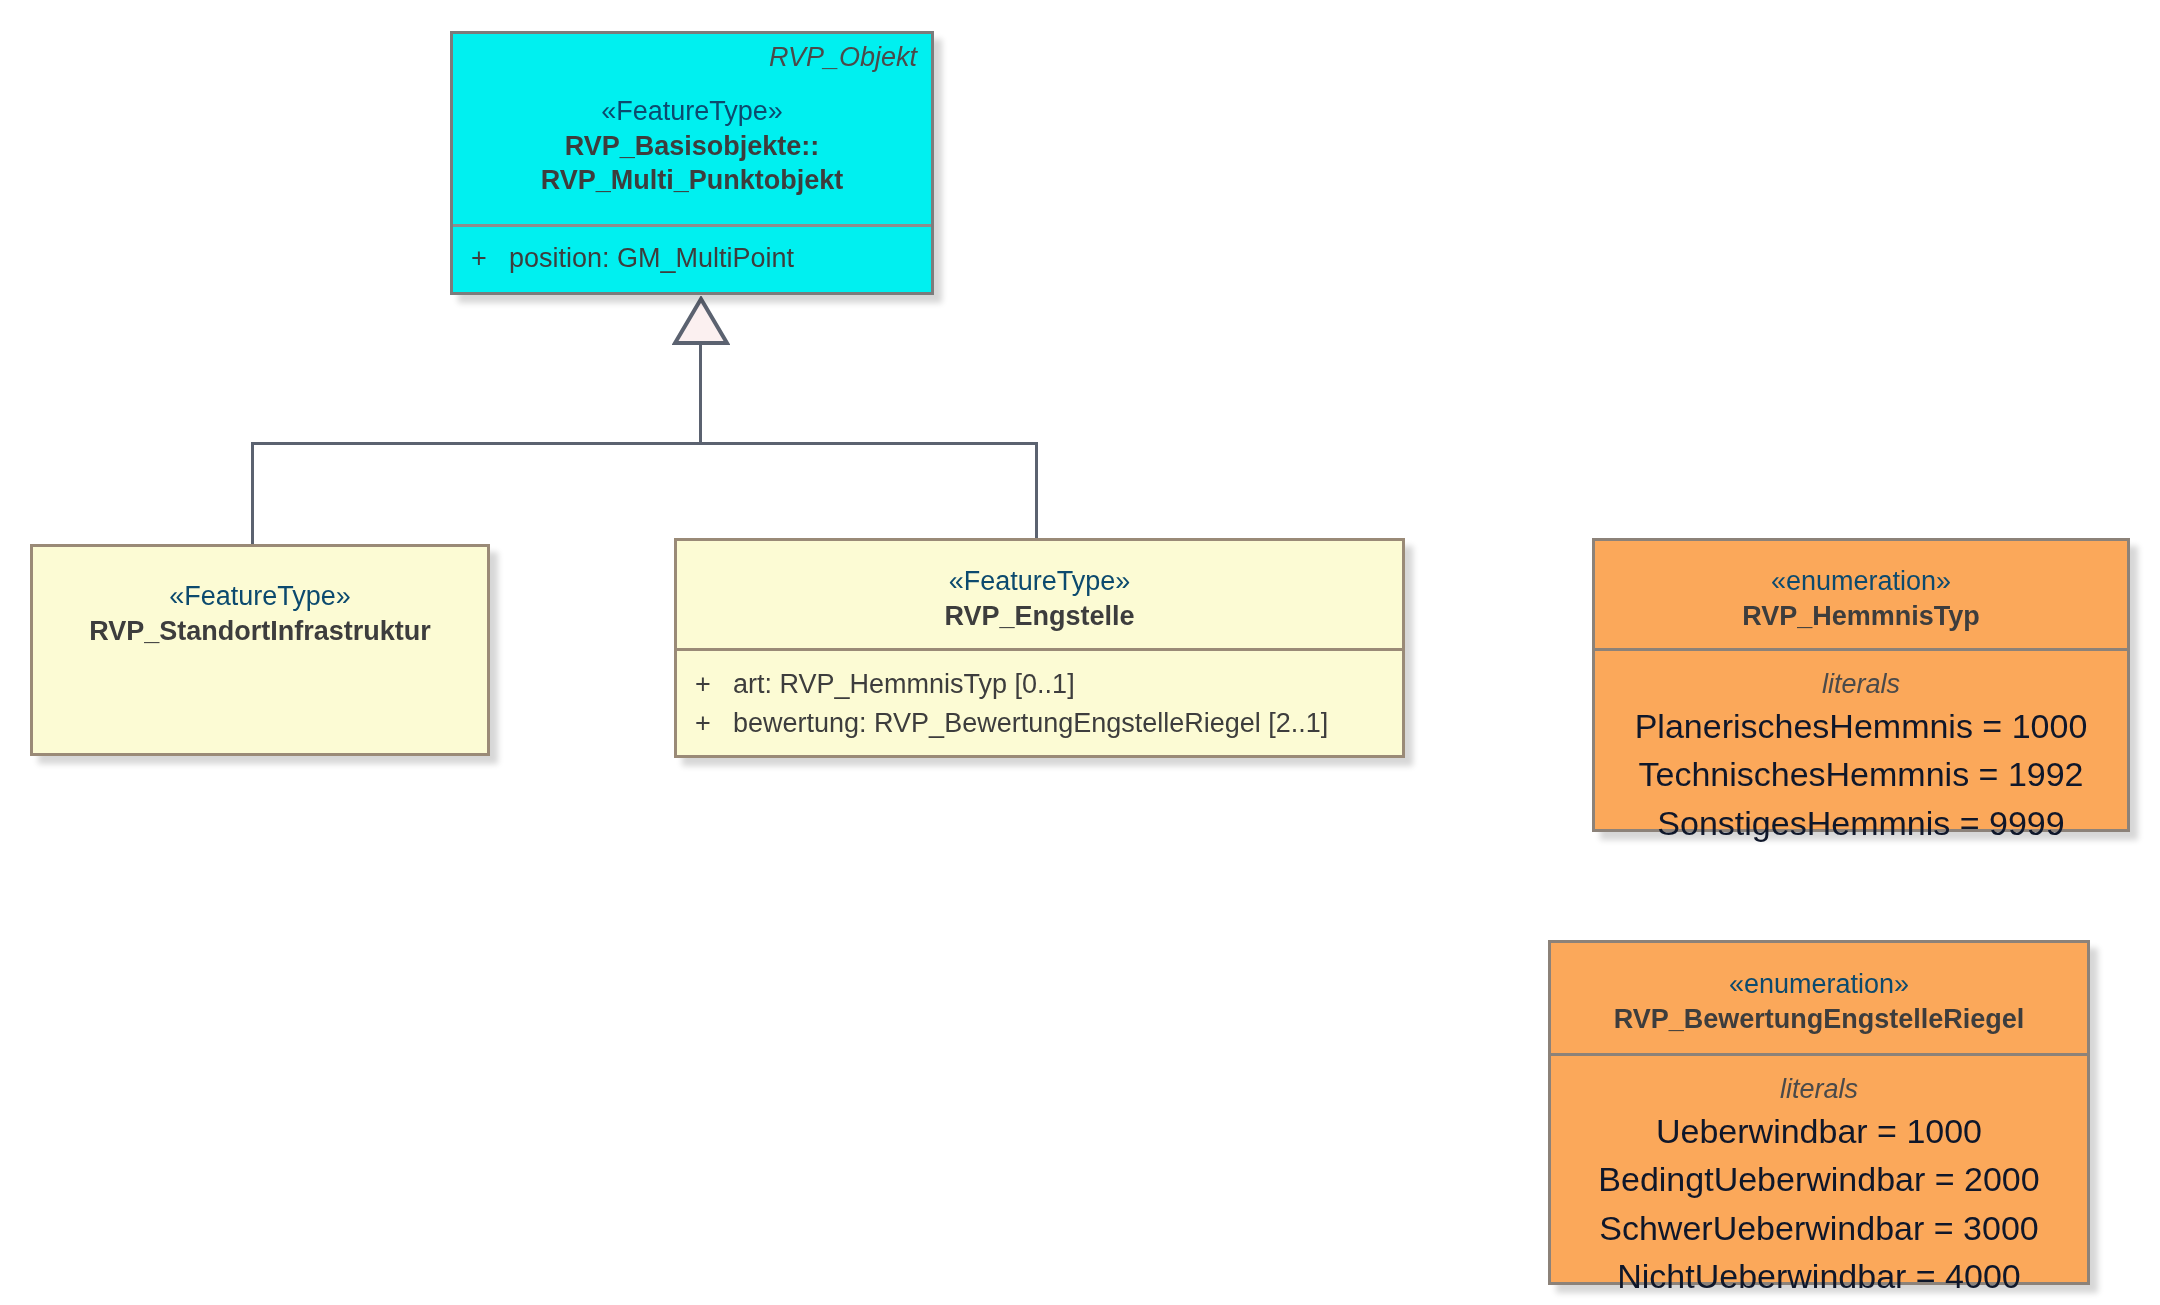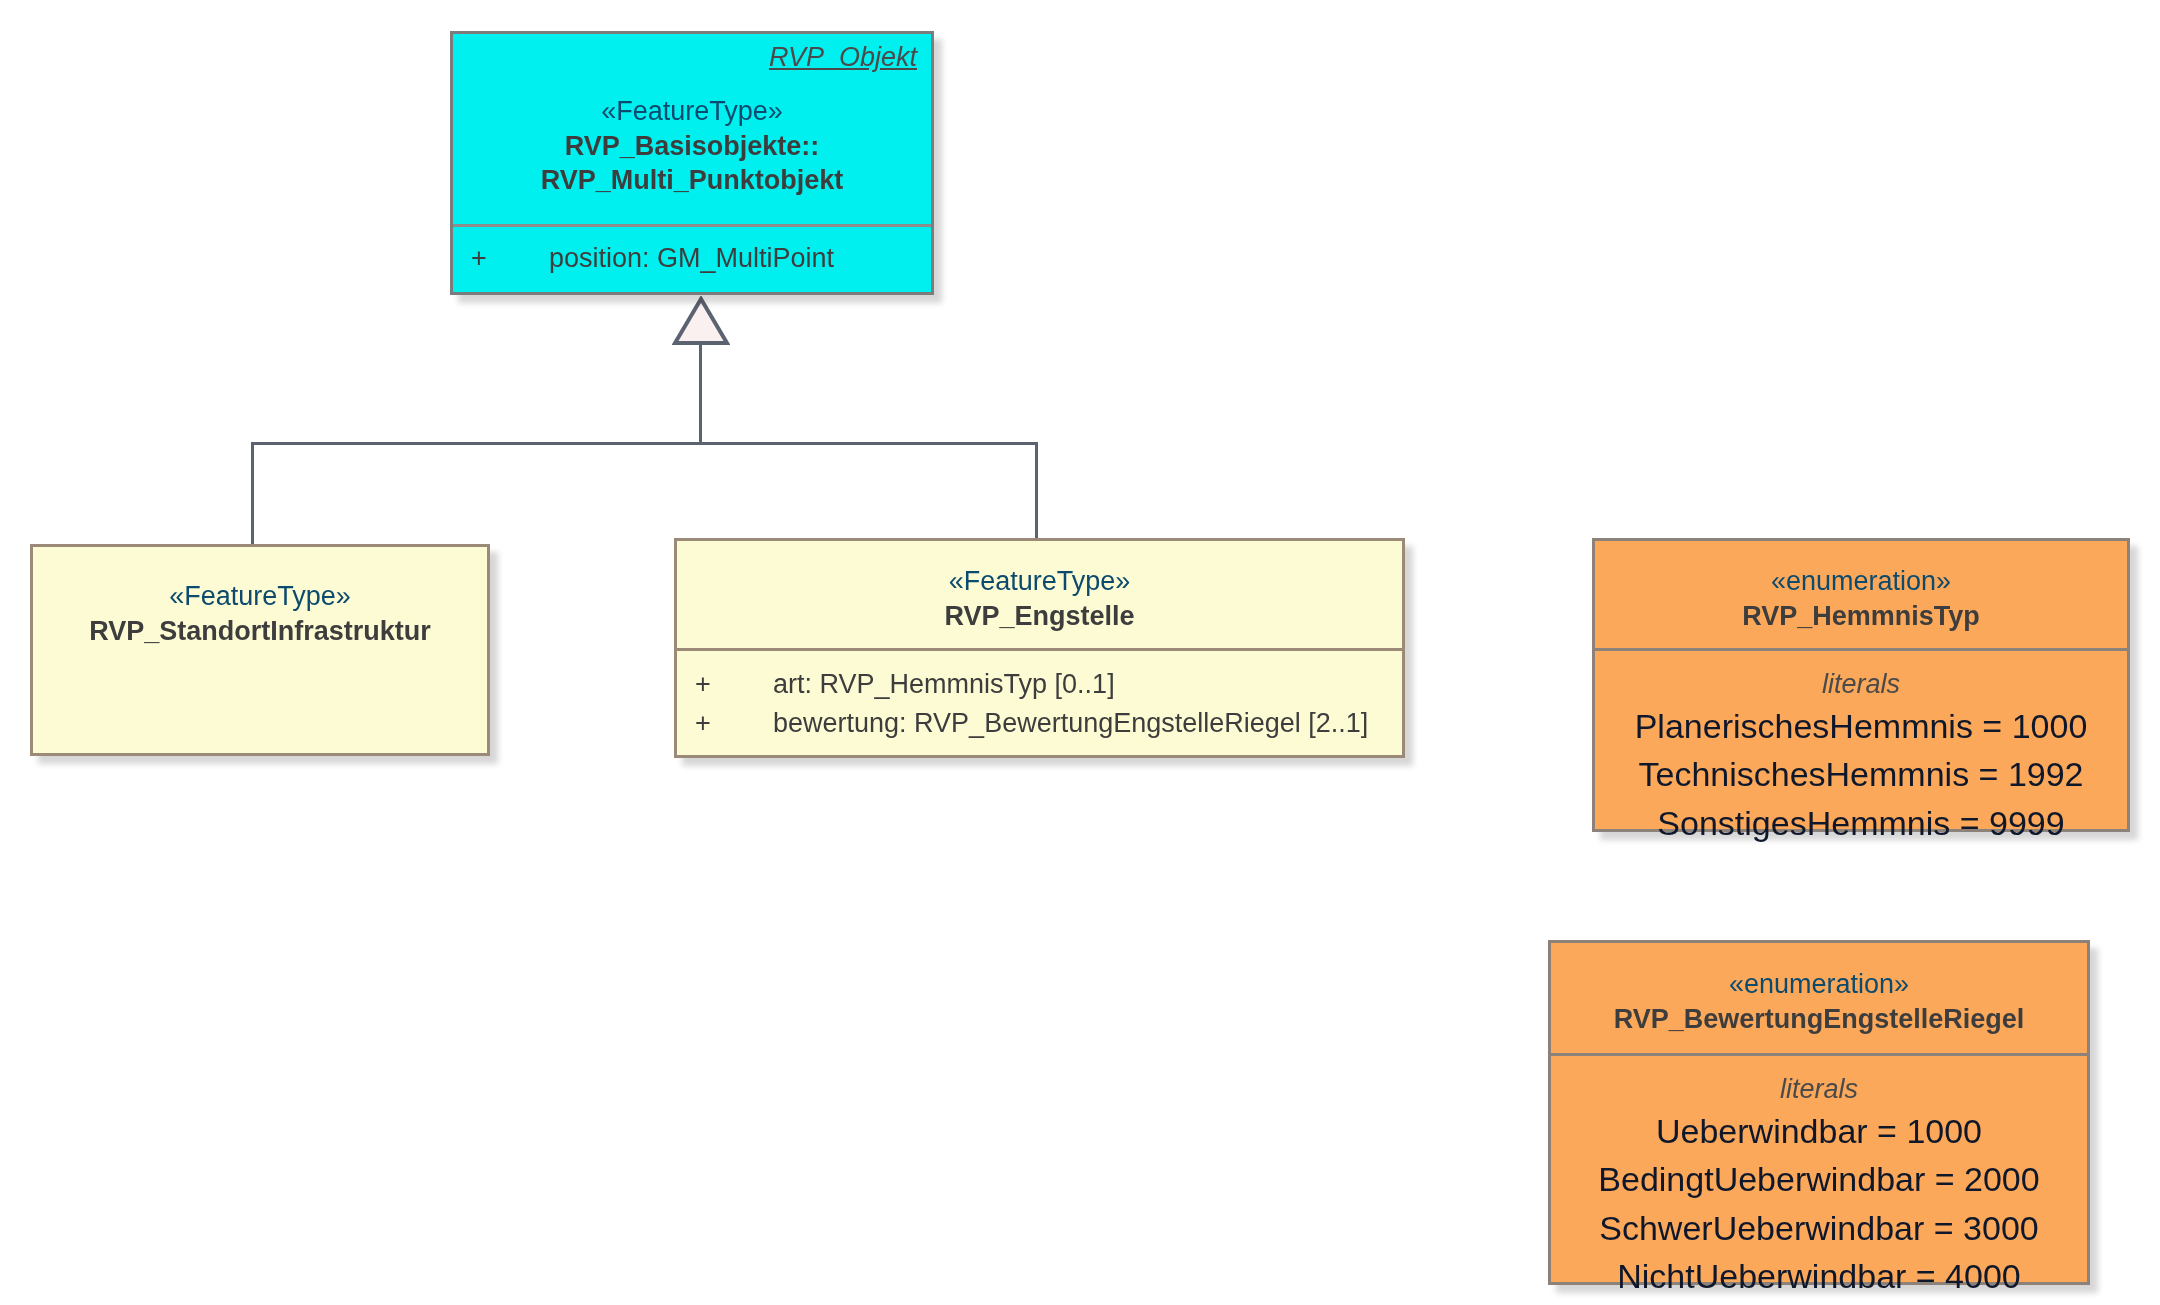--- a/index.html
+++ b/index.html
@@ -42,21 +42,20 @@
   .yellow .compartment + .compartment { border-top-color: #9a8a77; }
   .orange .compartment + .compartment { border-top-color: #8c8279; }
 
   .ctx-alias {
     position: absolute;
     right: 14px;
     top: 8px;
     font-style: italic;
     font-size: 27px;
     color: #4a4a4a;
-    text-decoration: underline;
   }
 
   .stereo {
     font-size: 27px;
     color: #0c4a6e;
     line-height: 1.28;
   }
   .cls-name {
     font-size: 27px;
     font-weight: bold;
@@ -88,21 +87,21 @@
     line-height: 1.45;
     text-align: left;
   }
   .attr-vis {
     width: 56px;
     flex: 0 0 56px;
     text-align: left;
     padding-left: 18px;
     box-sizing: border-box;
   }
-  .attr-text { flex: 1 1 auto; margin-left: 40px; }
+  .attr-text { flex: 1 1 auto; }
 
   
   .conn {
     position: absolute;
     background: #5b6270;
   }
   .conn.v { width: 3px; }
   .conn.h { height: 3px; }
 
   .gen-triangle {

